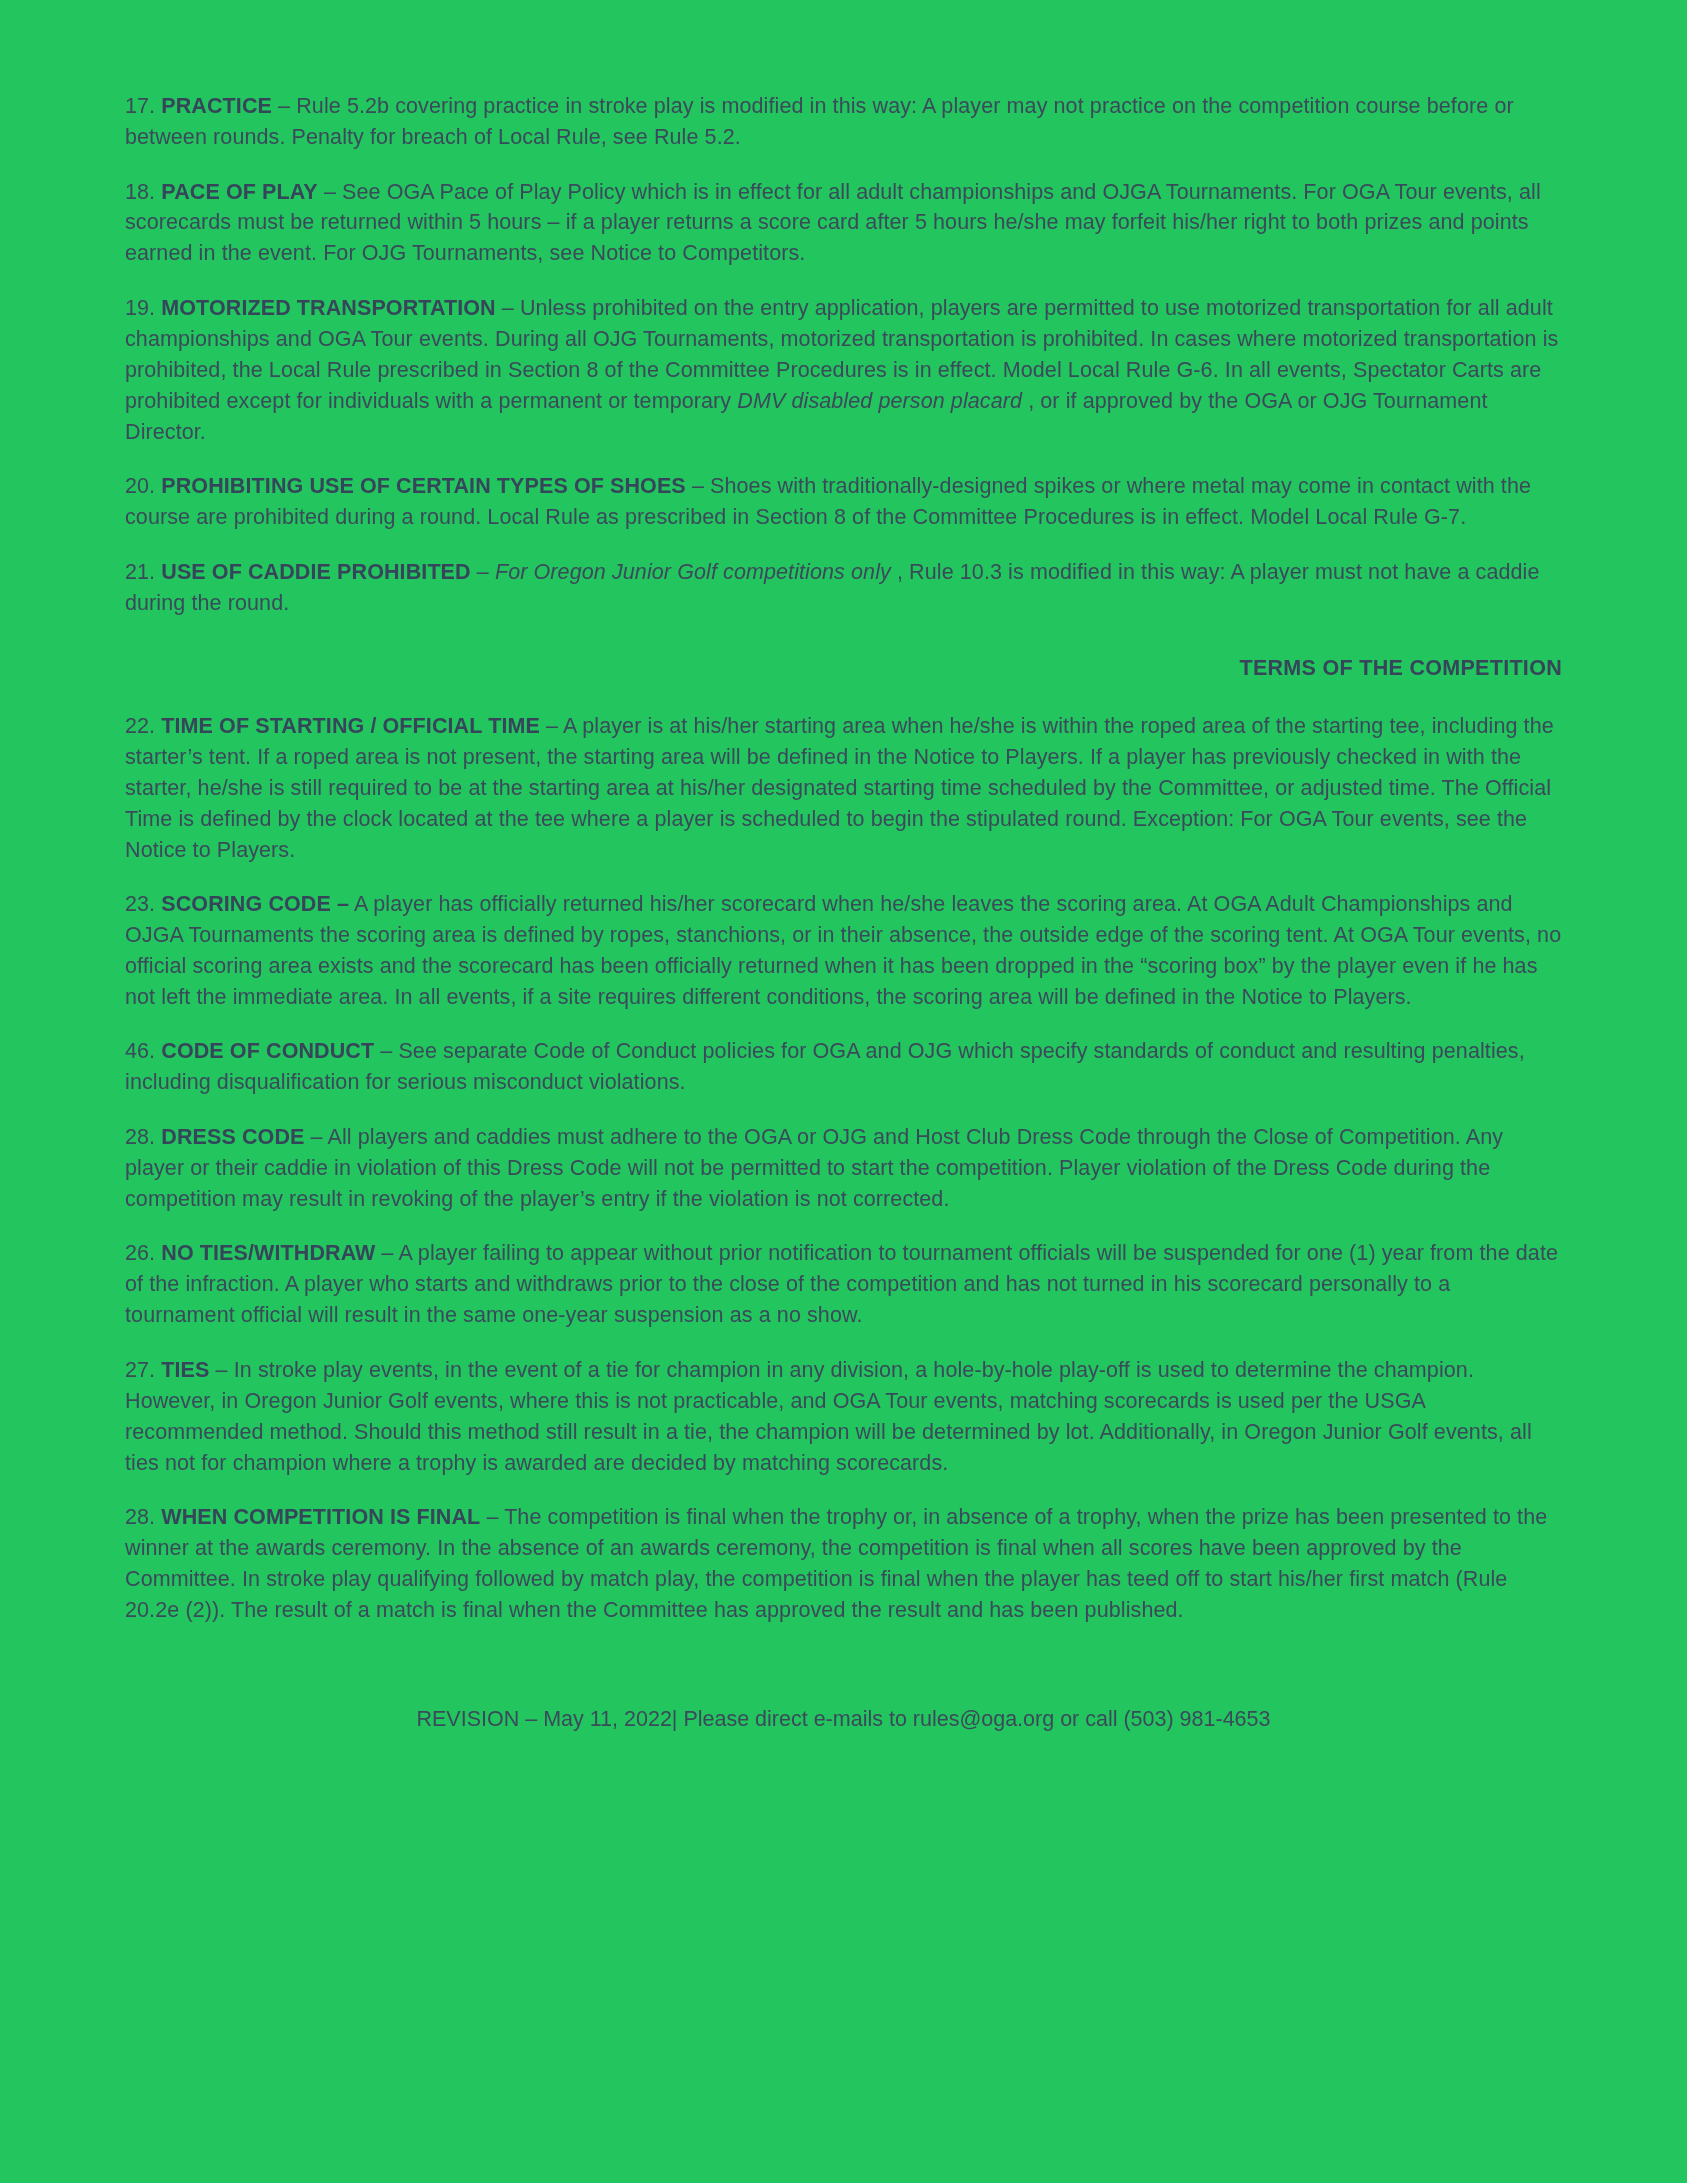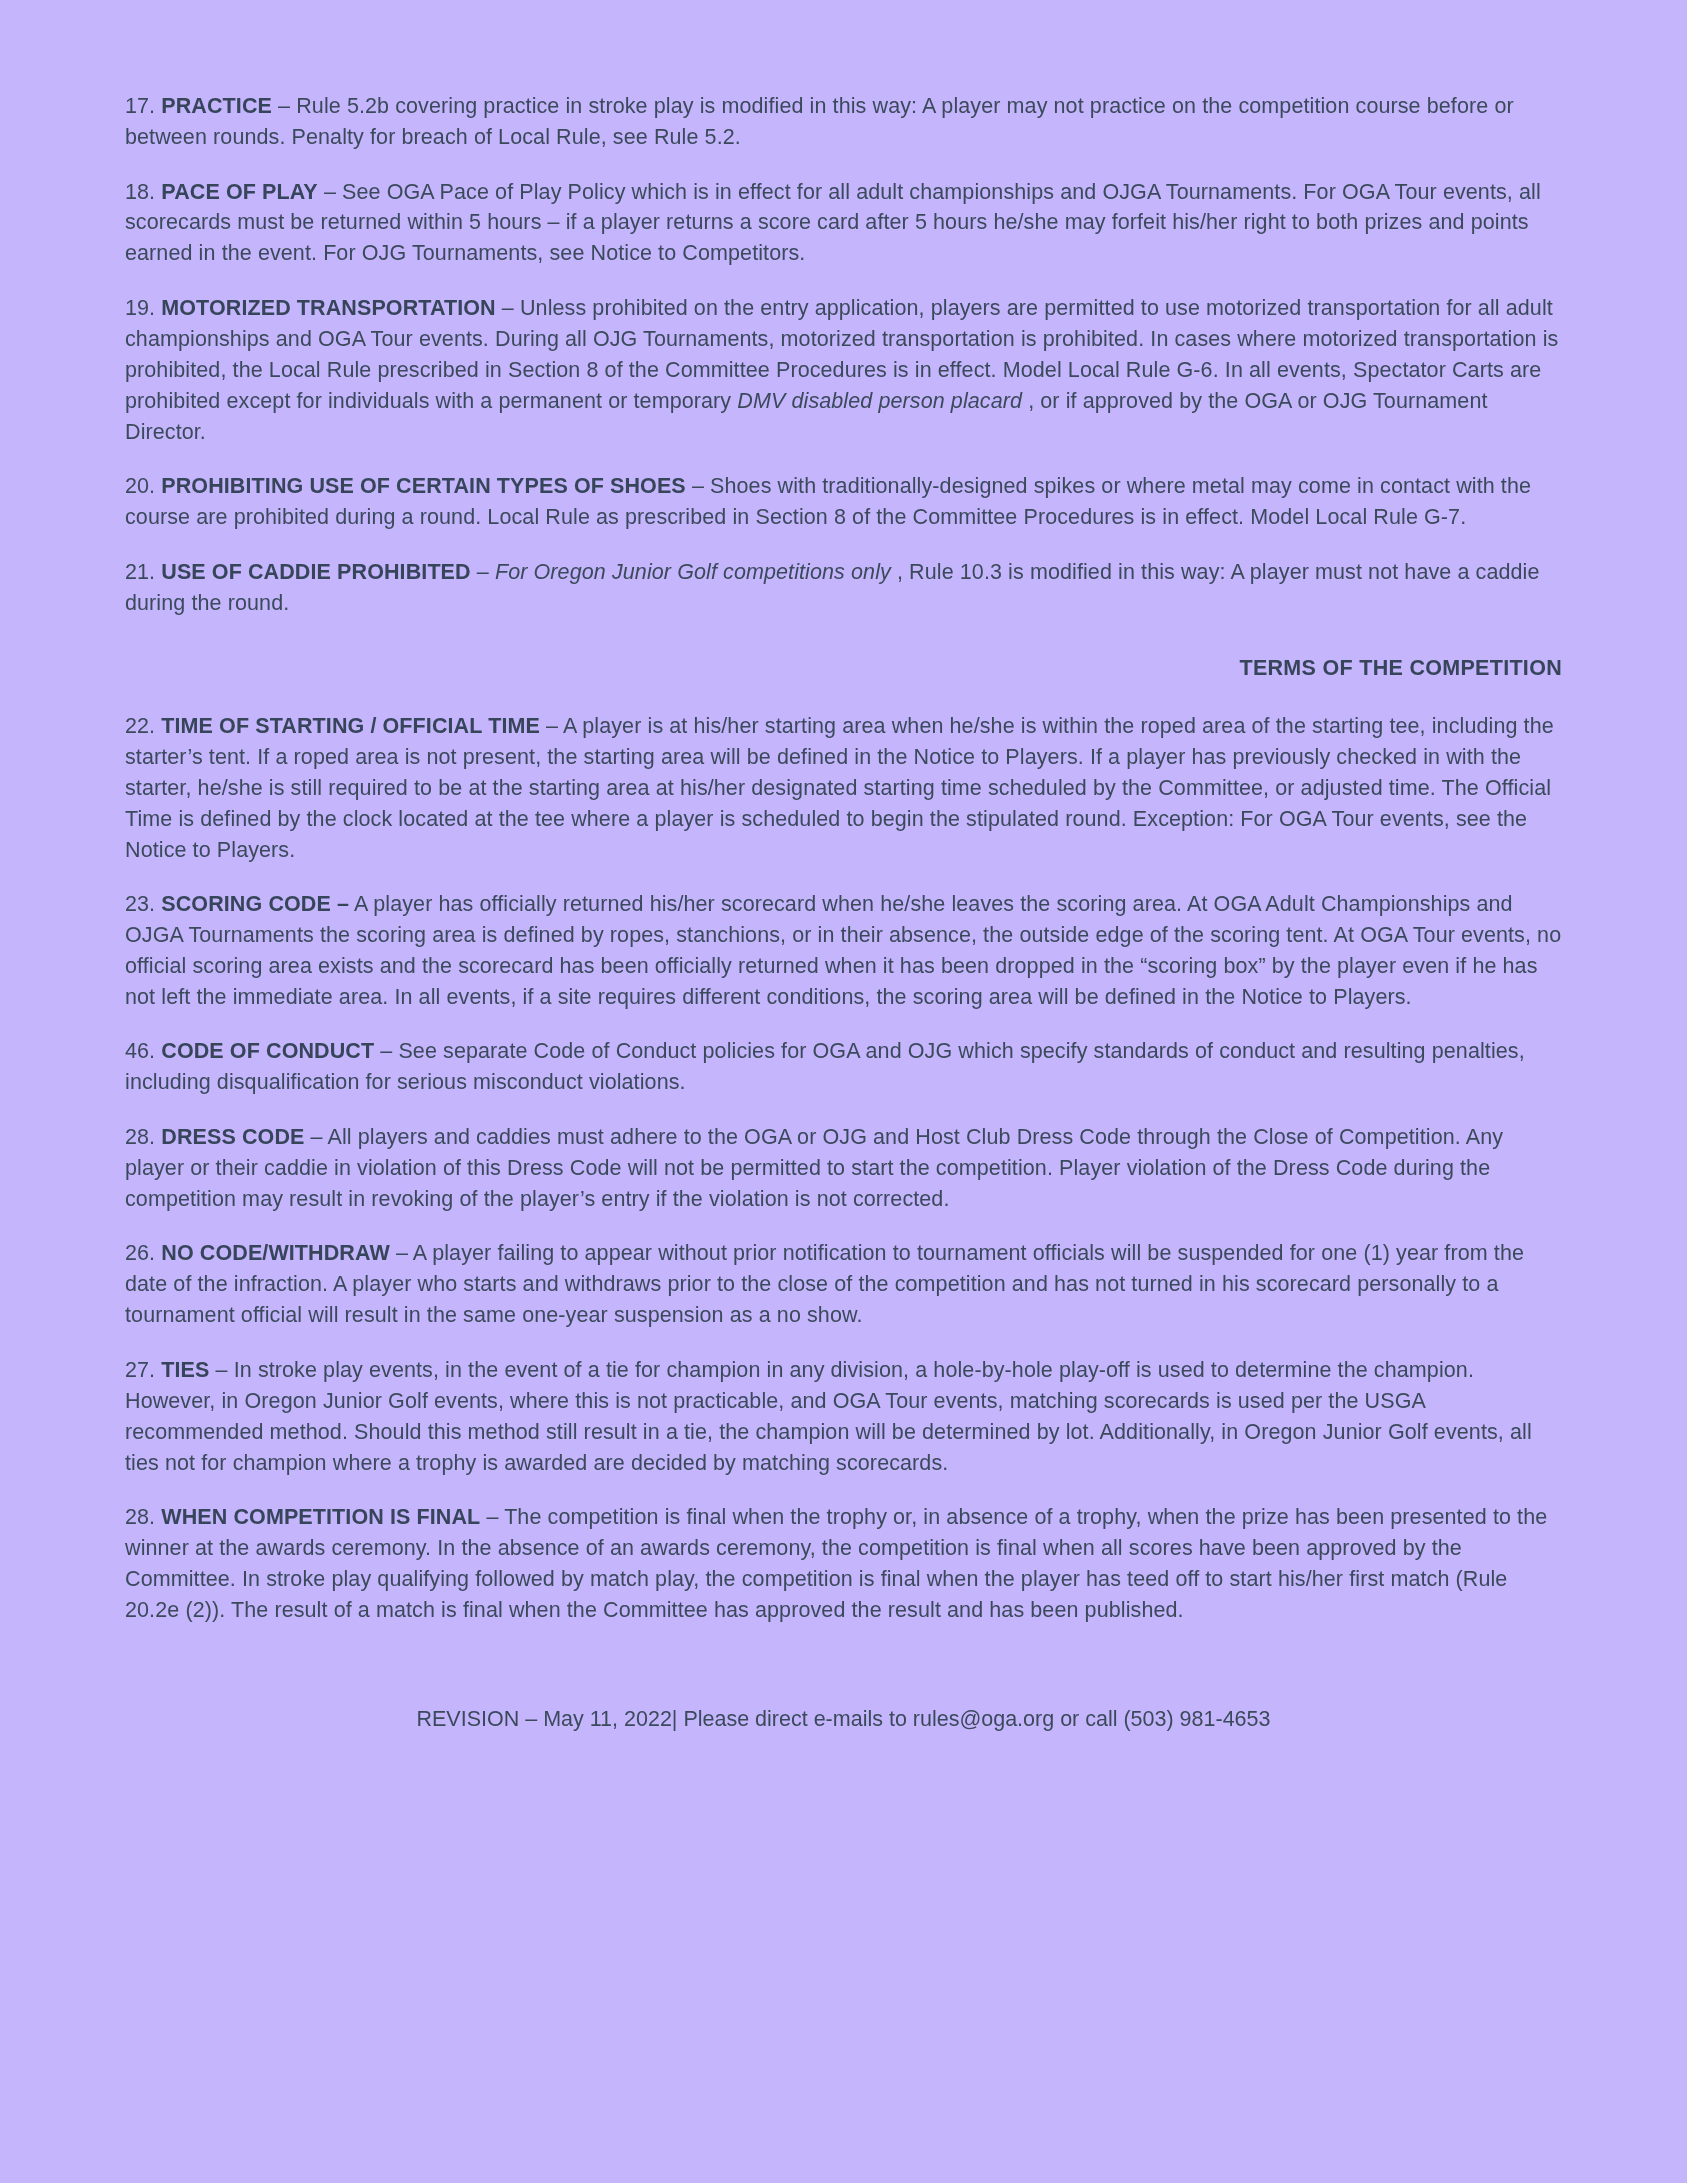--- a/index.html
+++ b/index.html
@@ -10,21 +10,21 @@
   body {
     width: 1687px;
     font-family: "Liberation Sans", sans-serif;
     color: #3c4b5c;
   }
   .page {
     width: 1687px;
     min-height: 2183px;
     box-sizing: border-box;
     padding: 91px 125px 34px 125px;
-    background: #c4b5fd;
+    background: #22c55e;
     position: relative;
   }
   .para {
     font-size: 21.5px;
     line-height: 1.44;
     color: #3b4a5b;
     margin: 0 0 23.6px 0;
     text-align: left;
     letter-spacing: 0.1px;
   }
@@ -110,21 +110,21 @@
   </p>
 
   <p class="para">
     <span class="num">28.</span>
     <span class="hd">DRESS CODE</span>
     <span> – All players and caddies must adhere to the OGA or OJG and Host Club Dress Code through the Close of Competition.  Any player or their caddie in violation of this Dress Code will not be permitted to start the competition.  Player violation of the Dress Code during the competition may result in revoking of the player’s entry if the violation is not corrected.</span>
   </p>
 
   <p class="para">
     <span class="num">26.</span>
-    <span class="hd">NO CODE/WITHDRAW</span>
+    <span class="hd">NO TIES/WITHDRAW</span>
     <span> – A player failing to appear without prior notification to tournament officials will be suspended for one (1) year from the date of the infraction.  A player who starts and withdraws prior to the close of the competition and has not turned in his scorecard personally to a tournament official will result in the same one-year suspension as a no show.</span>
   </p>
 
   <p class="para">
     <span class="num">27.</span>
     <span class="hd">TIES</span>
     <span> – In stroke play events, in the event of a tie for champion in any division, a hole-by-hole play-off is used to determine the champion.  However, in Oregon Junior Golf events, where this is not practicable, and OGA Tour events, matching scorecards is used per the USGA recommended method.  Should this method still result in a tie, the champion will be determined by lot.  Additionally, in Oregon Junior Golf events, all ties not for champion where a trophy is awarded are decided by matching scorecards.</span>
   </p>
 
   <p class="para">

